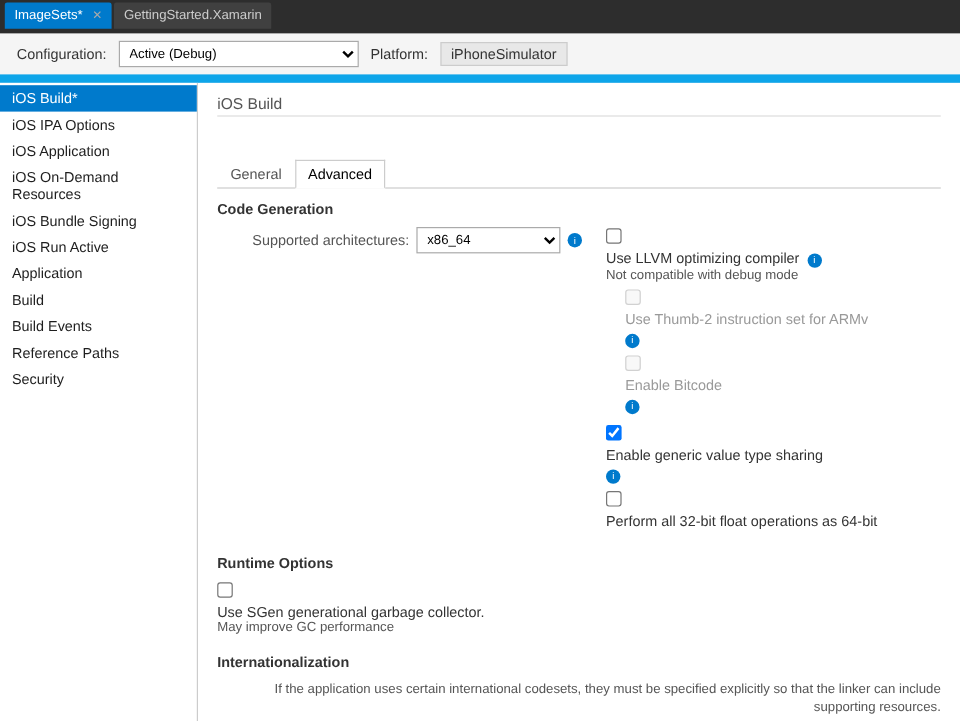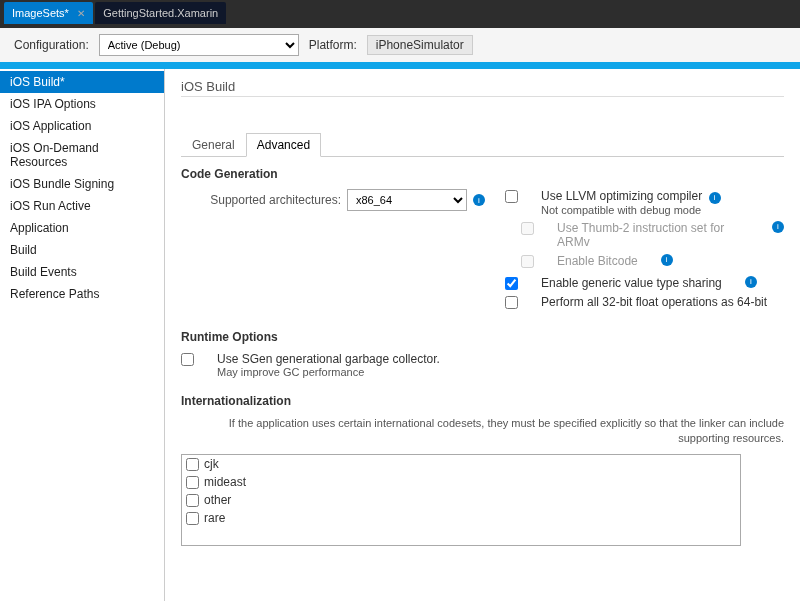--- a/index.html
+++ b/index.html
@@ -2,21 +2,21 @@
 <html><head>
   <meta charset="utf-8">
   <style>
     * { box-sizing: border-box; margin: 0; padding: 0; }
     body { font-family: 'Segoe UI', Arial, sans-serif; font-size: 12px; background: #f0f0f0; width: 800px; height: 601px; overflow: hidden; }
 
     .window { display: flex; flex-direction: column; height: 601px; background: #f0f0f0; }
 
     
     .tab-bar { display: flex; align-items: flex-end; background: #2d2d2d; height: 28px; padding: 4px 4px; gap: 2px; }
-    .tab { display: flex; align-items: center; background: #0f172a; color: #ccc; padding: 0 8px; height: 22px; font-size: 11px; cursor: pointer; gap: 4px; border-radius: 2px 2px 0 0; }
+    .tab { display: flex; align-items: center; background: #404040; color: #ccc; padding: 0 8px; height: 22px; font-size: 11px; cursor: pointer; gap: 4px; border-radius: 2px 2px 0 0; }
     .tab.active { background: #007acc; color: white; }
     .tab-close { font-size: 10px; color: #aaa; cursor: pointer; margin-left: 4px; }
 
     
     .main { display: flex; flex: 1; overflow: hidden; }
 
     
     .sidebar { width: 165px; background: white; border-right: 1px solid #ccc; padding-top: 2px; flex-shrink: 0; }
     .sidebar-item { padding: 4px 10px; cursor: pointer; color: #1e1e1e; font-size: 12px; }
     .sidebar-item.active { background: #007acc; color: white; }
@@ -40,21 +40,21 @@
     .section { margin-bottom: 16px; }
     .section-header { font-weight: bold; font-size: 12px; color: #333; margin-bottom: 8px; }
 
     
     .form-row { display: flex; align-items: center; margin-bottom: 6px; gap: 6px; }
     .form-label { color: #555; min-width: 160px; text-align: right; font-size: 12px; }
     .form-select { height: 22px; border: 1px solid #aaa; background: white; font-size: 11px; padding: 0 4px; min-width: 120px; }
     .info-dot { width: 12px; height: 12px; border-radius: 50%; background: #007acc; color: white; font-size: 8px; display: inline-flex; align-items: center; justify-content: center; cursor: pointer; flex-shrink: 0; }
 
     
-    .checkbox-row { display: flex; align-items: flex-start; gap: 23px; margin-bottom: 5px; font-size: 12px; color: #333; }
+    .checkbox-row { display: flex; align-items: flex-start; gap: 5px; margin-bottom: 5px; font-size: 12px; color: #333; flex-direction: column; }
     .checkbox-row input[type=checkbox] { margin-top: 1px; flex-shrink: 0; }
     .checkbox-disabled { color: #999; }
 
     
     .two-col { display: flex; gap: 20px; }
     .col-left { flex: 1; }
     .col-right { flex: 1; padding-top: 0; }
 
     
     .intl-desc { font-size: 11px; color: #555; margin-bottom: 8px; line-height: 1.4; text-align: right; }
@@ -116,20 +116,23 @@
         <span>Application</span>
       </div>
       <div class="sidebar-item">
         <span>Build</span>
       </div>
       <div class="sidebar-item">
         <span>Build Events</span>
       </div>
       <div class="sidebar-item">
         <span>Reference Paths</span>
+      </div>
+      <div class="sidebar-item">
+        <span>Security</span>
       </div>
     </div>
 
     <div class="content-body" style="flex:1; overflow-y:auto; background:white; padding: 10px 16px;">
 
       <div class="ios-build-title">iOS Build</div>
       <div class="divider"></div>
 
       <div class="page-tabs">
         <div class="page-tab">

